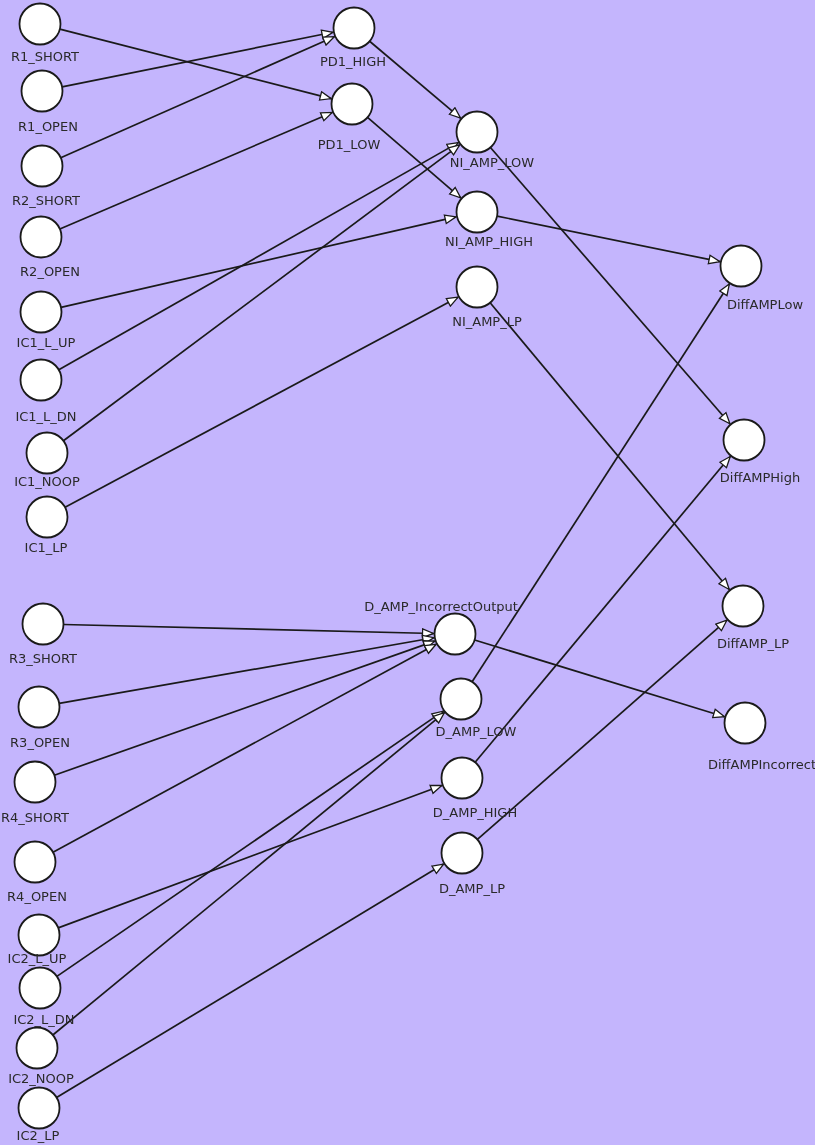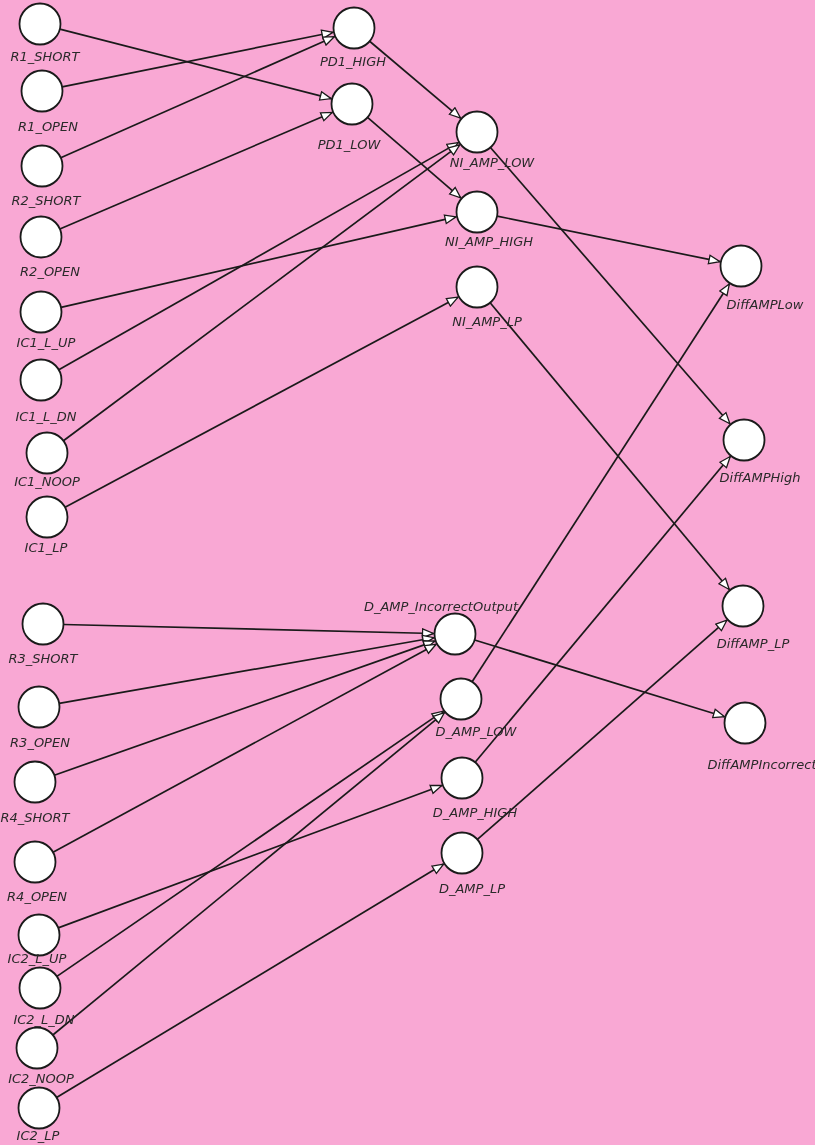--- a/index.html
+++ b/index.html
@@ -21,21 +21,21 @@
     font-family: "DejaVu Sans", "Liberation Sans", sans-serif;
     font-size: 13px;
   }
   svg {
     display: block;
   }
 </style>
 </head>
 <body>
 
-<div id="canvas" style="background: #f9a8d4; font-style: italic;">
+<div id="canvas" style="background: #c4b5fd;">
   <svg id="graph-svg" width="815" height="1145" viewBox="0 0 815 1145" xmlns="http://www.w3.org/2000/svg">
     <defs>
       <marker id="arrow-open" markerUnits="userSpaceOnUse" markerWidth="13" markerHeight="11" viewBox="0 0 13 11" refX="12" refY="5.5" orient="auto">
         <path d="M1,1.2 L12,5.5 L1,9.8 Z" fill="#ffffff" stroke="#1a1a1a" stroke-width="1.3" stroke-linejoin="miter"></path>
       </marker>
     </defs>
     <g id="edges-layer">
         <line x1="59.86" y1="29.09" x2="331.17" y2="98.66" stroke="#1a1a1a" stroke-width="1.7" marker-end="url(#arrow-open)"></line>
         <line x1="62.09" y1="86.94" x2="332.93" y2="32.26" stroke="#1a1a1a" stroke-width="1.7" marker-end="url(#arrow-open)"></line>
         <line x1="60.75" y1="157.71" x2="334.34" y2="36.70" stroke="#1a1a1a" stroke-width="1.7" marker-end="url(#arrow-open)"></line>

